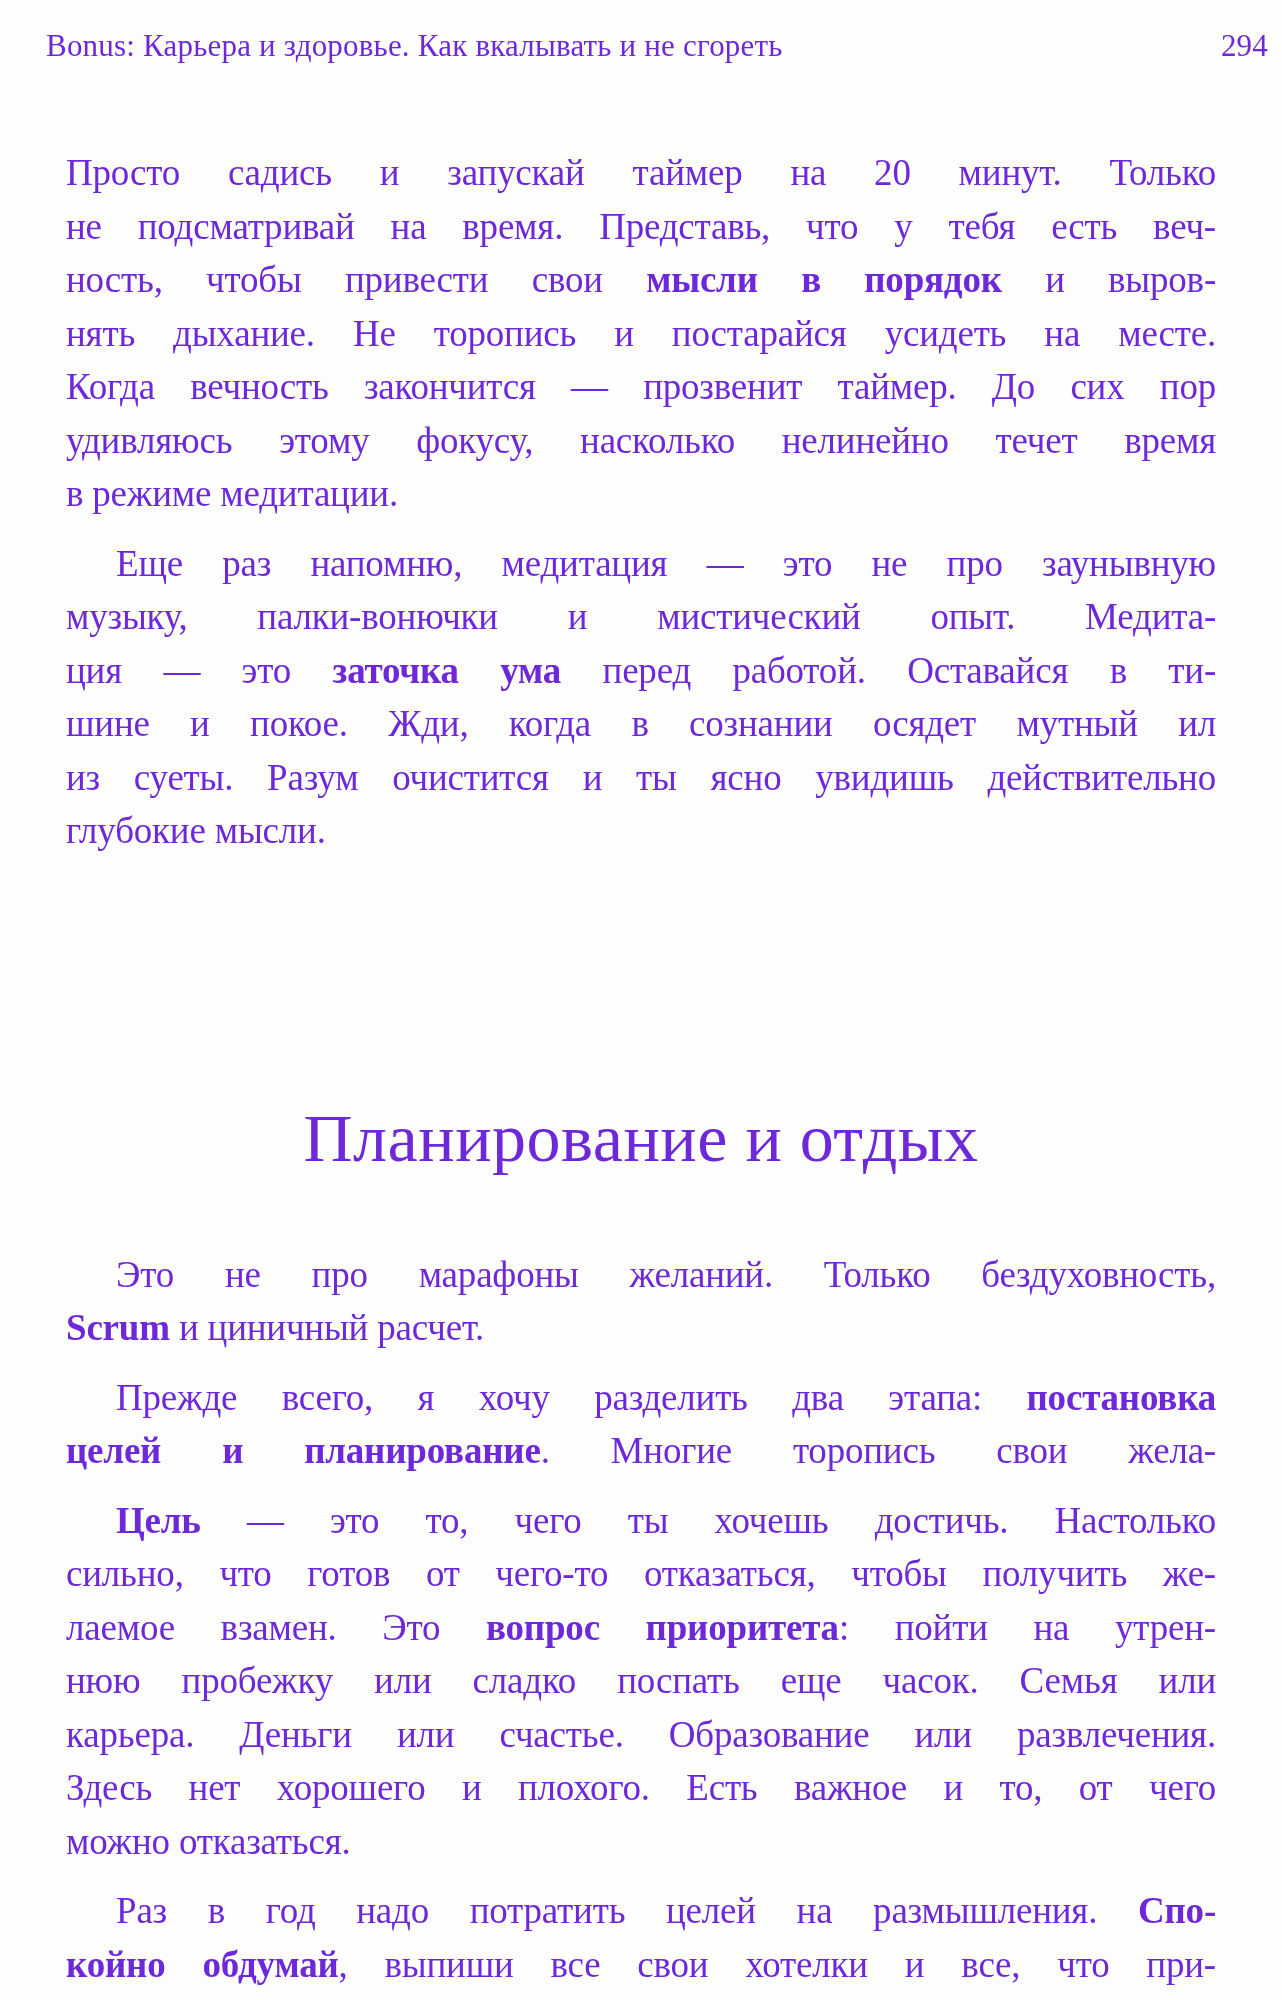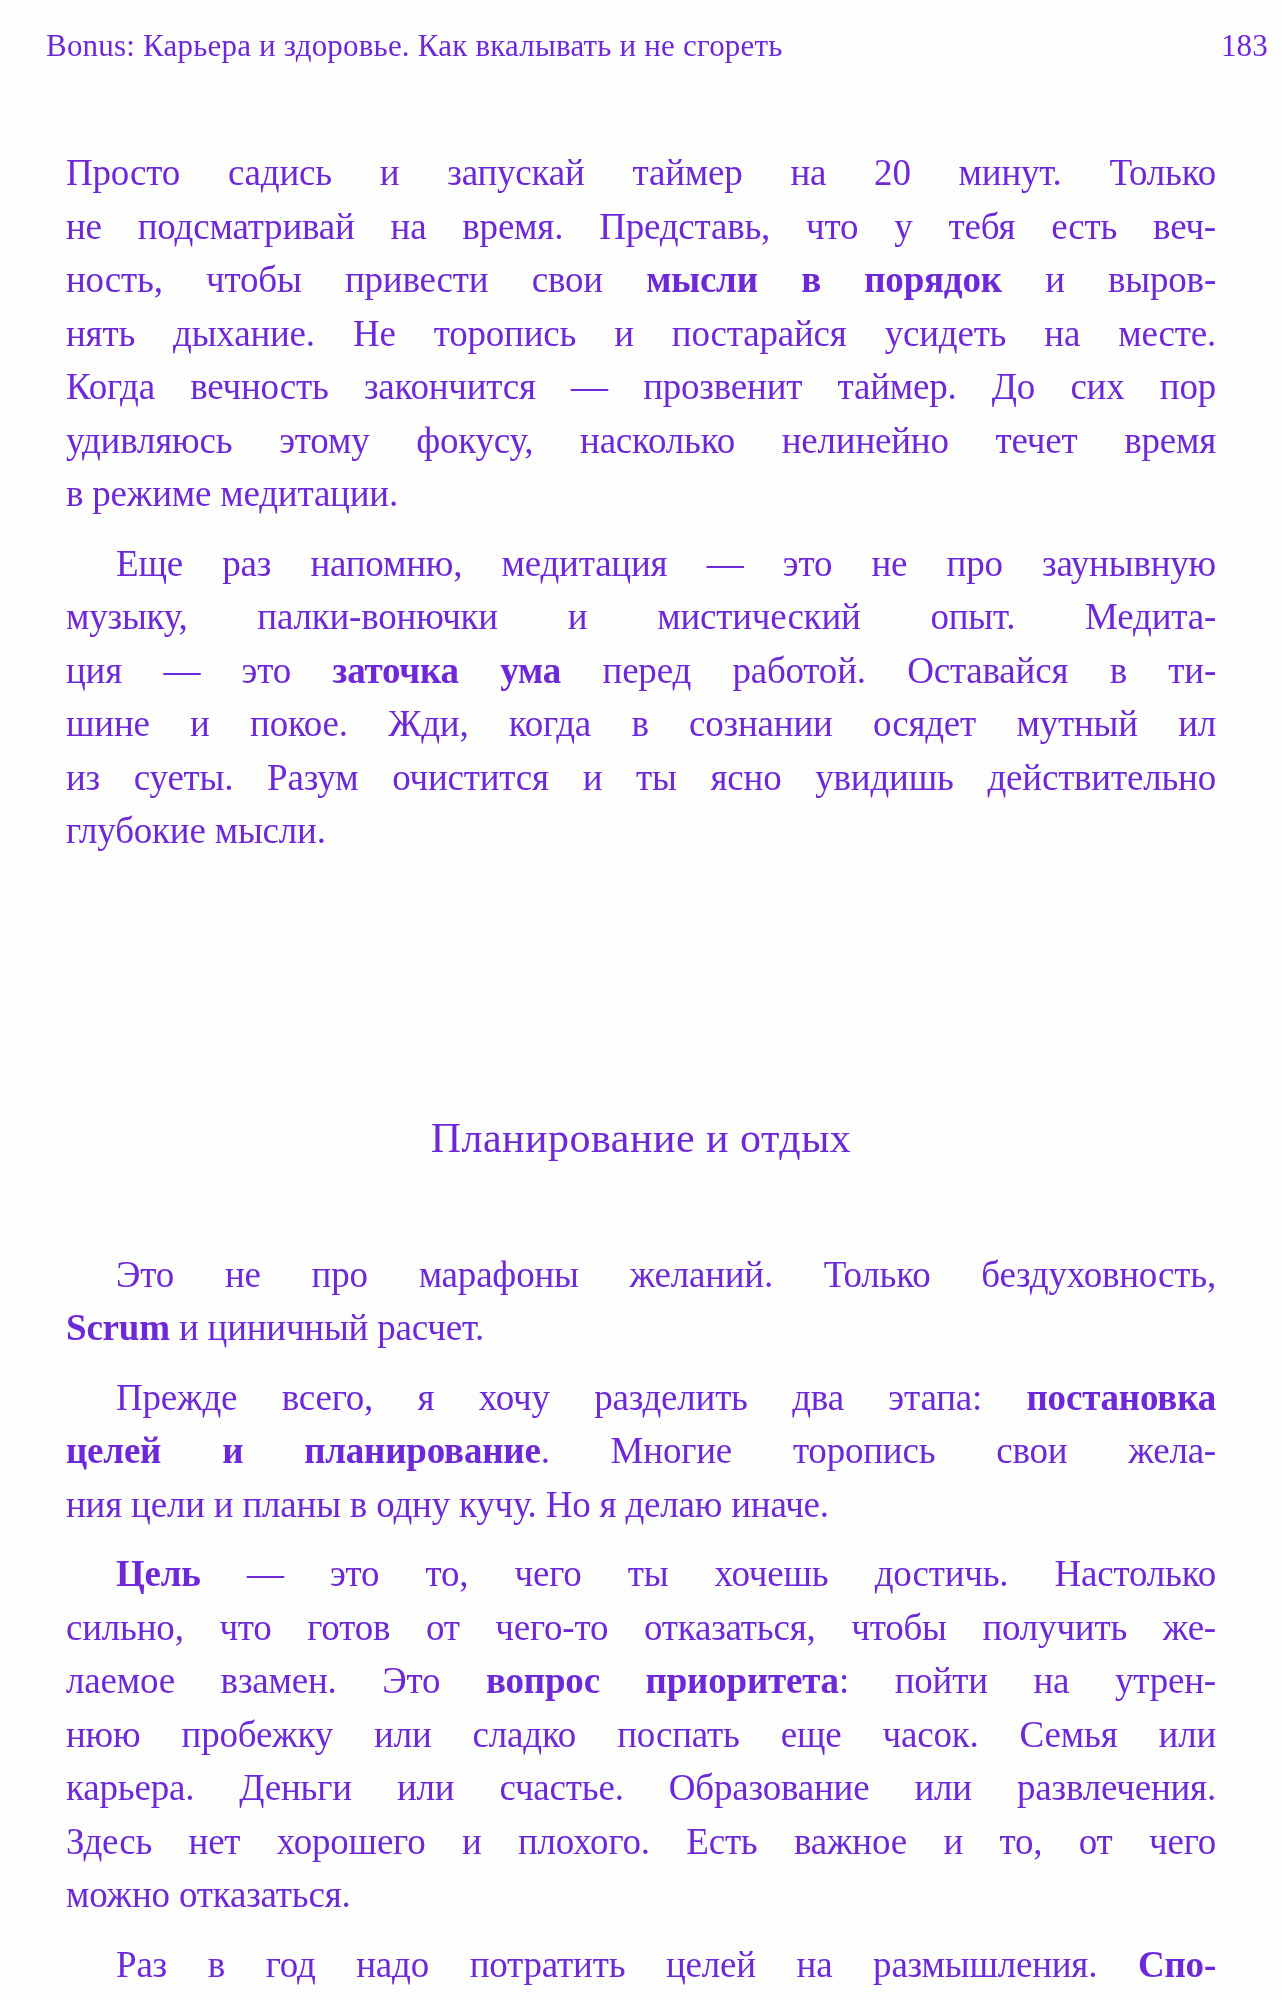--- a/index.html
+++ b/index.html
@@ -53,36 +53,36 @@
   }
   .line.align-left {
     text-align: left;
     text-align-last: left;
   }
   .line.indent { text-indent: 50px; }
   .seg-bold { font-weight: 700; }
   .seg-regular { font-weight: 400; }
 
   .section-heading {
-    font-size: 42px;
+    font-size: 68px;
     line-height: 70px;
     font-weight: 400;
     text-align: center;
     letter-spacing: 0.5px;
     margin-top: 245px;
     margin-bottom: 75px;
   }
 </style>
 </head>
 <body>
 
 <div class="page">
   <header class="running-header">
     <span class="header-title">Bonus: Карьера и здоровье. Как вкалывать и не сгореть</span>
-    <span class="page-number">183</span>
+    <span class="page-number">294</span>
   </header>
   <main class="body-text">
       <div class="paragraph">
         <div class="line align-justify"><span class="seg-regular">Просто садись и запускай таймер на 20 минут. Только</span></div>
         <div class="line align-justify"><span class="seg-regular">не подсматривай на время. Представь, что у тебя есть веч-</span></div>
         <div class="line align-justify"><span class="seg-regular">ность, чтобы привести свои </span><span class="seg-bold">мысли в порядок</span><span class="seg-regular"> и выров-</span></div>
         <div class="line align-justify"><span class="seg-regular">нять дыхание. Не торопись и постарайся усидеть на месте.</span></div>
         <div class="line align-justify"><span class="seg-regular">Когда вечность закончится — прозвенит таймер. До сих пор</span></div>
         <div class="line align-justify"><span class="seg-regular">удивляюсь этому фокусу, насколько нелинейно течет время</span></div>
         <div class="line align-left"><span class="seg-regular">в режиме медитации.</span></div>
@@ -96,21 +96,20 @@
         <div class="line align-left"><span class="seg-regular">глубокие мысли.</span></div>
       </div>
       <div class="section-heading">Планирование и отдых</div>
       <div class="paragraph">
         <div class="line align-justify indent"><span class="seg-regular">Это не про марафоны желаний. Только бездуховность,</span></div>
         <div class="line align-left"><span class="seg-bold">Scrum</span><span class="seg-regular"> и циничный расчет.</span></div>
       </div>
       <div class="paragraph">
         <div class="line align-justify indent"><span class="seg-regular">Прежде всего, я хочу разделить два этапа: </span><span class="seg-bold">постановка</span></div>
         <div class="line align-justify"><span class="seg-bold">целей и планирование</span><span class="seg-regular">. Многие торопись свои жела-</span></div>
-        <div class="line align-left"><span class="seg-regular">ния цели и планы в одну кучу. Но я делаю иначе.</span></div>
       </div>
       <div class="paragraph">
         <div class="line align-justify indent"><span class="seg-bold">Цель</span><span class="seg-regular"> — это то, чего ты хочешь достичь. Настолько</span></div>
         <div class="line align-justify"><span class="seg-regular">сильно, что готов от чего-то отказаться, чтобы получить же-</span></div>
         <div class="line align-justify"><span class="seg-regular">лаемое взамен. Это </span><span class="seg-bold">вопрос приоритета</span><span class="seg-regular">: пойти на утрен-</span></div>
         <div class="line align-justify"><span class="seg-regular">нюю пробежку или сладко поспать еще часок. Семья или</span></div>
         <div class="line align-justify"><span class="seg-regular">карьера. Деньги или счастье. Образование или развлечения.</span></div>
         <div class="line align-justify"><span class="seg-regular">Здесь нет хорошего и плохого. Есть важное и то, от чего</span></div>
         <div class="line align-left"><span class="seg-regular">можно отказаться.</span></div>
       </div>

